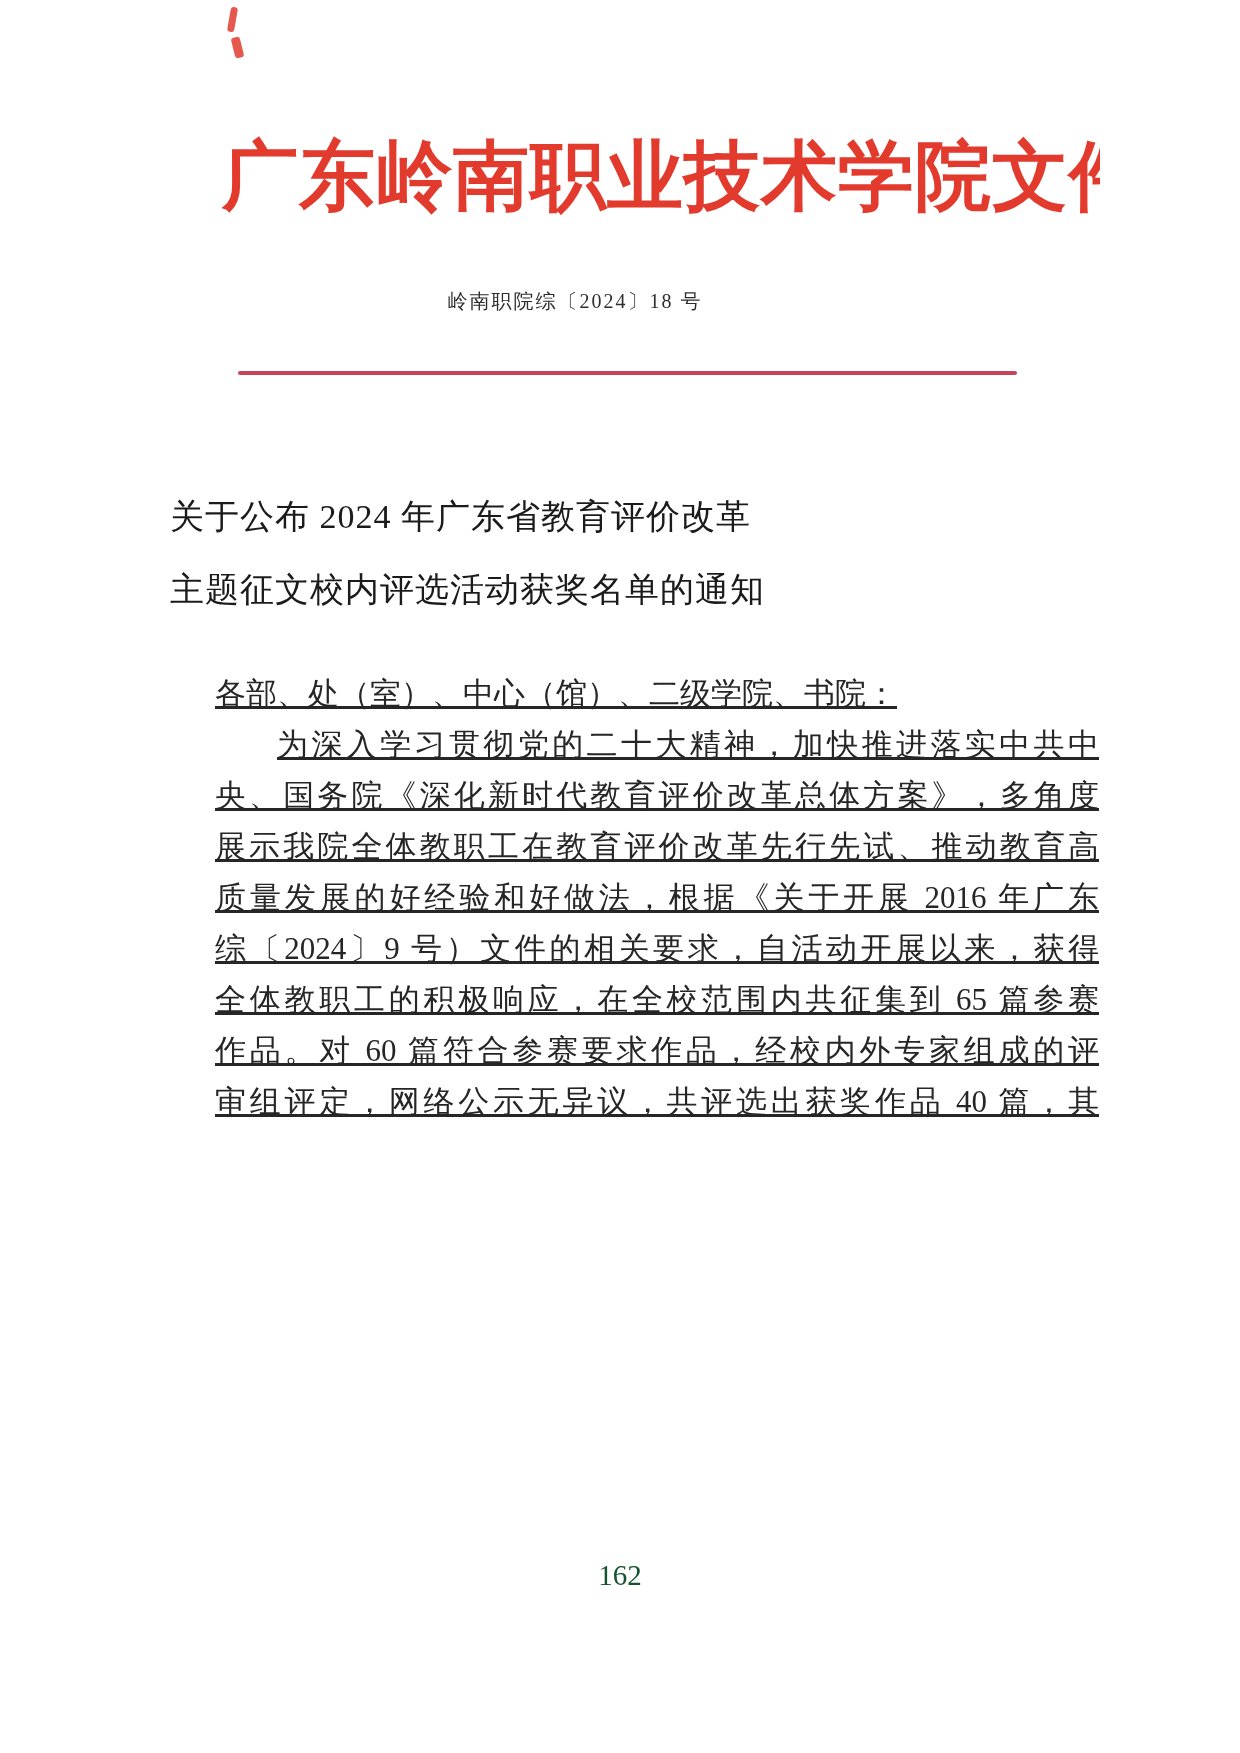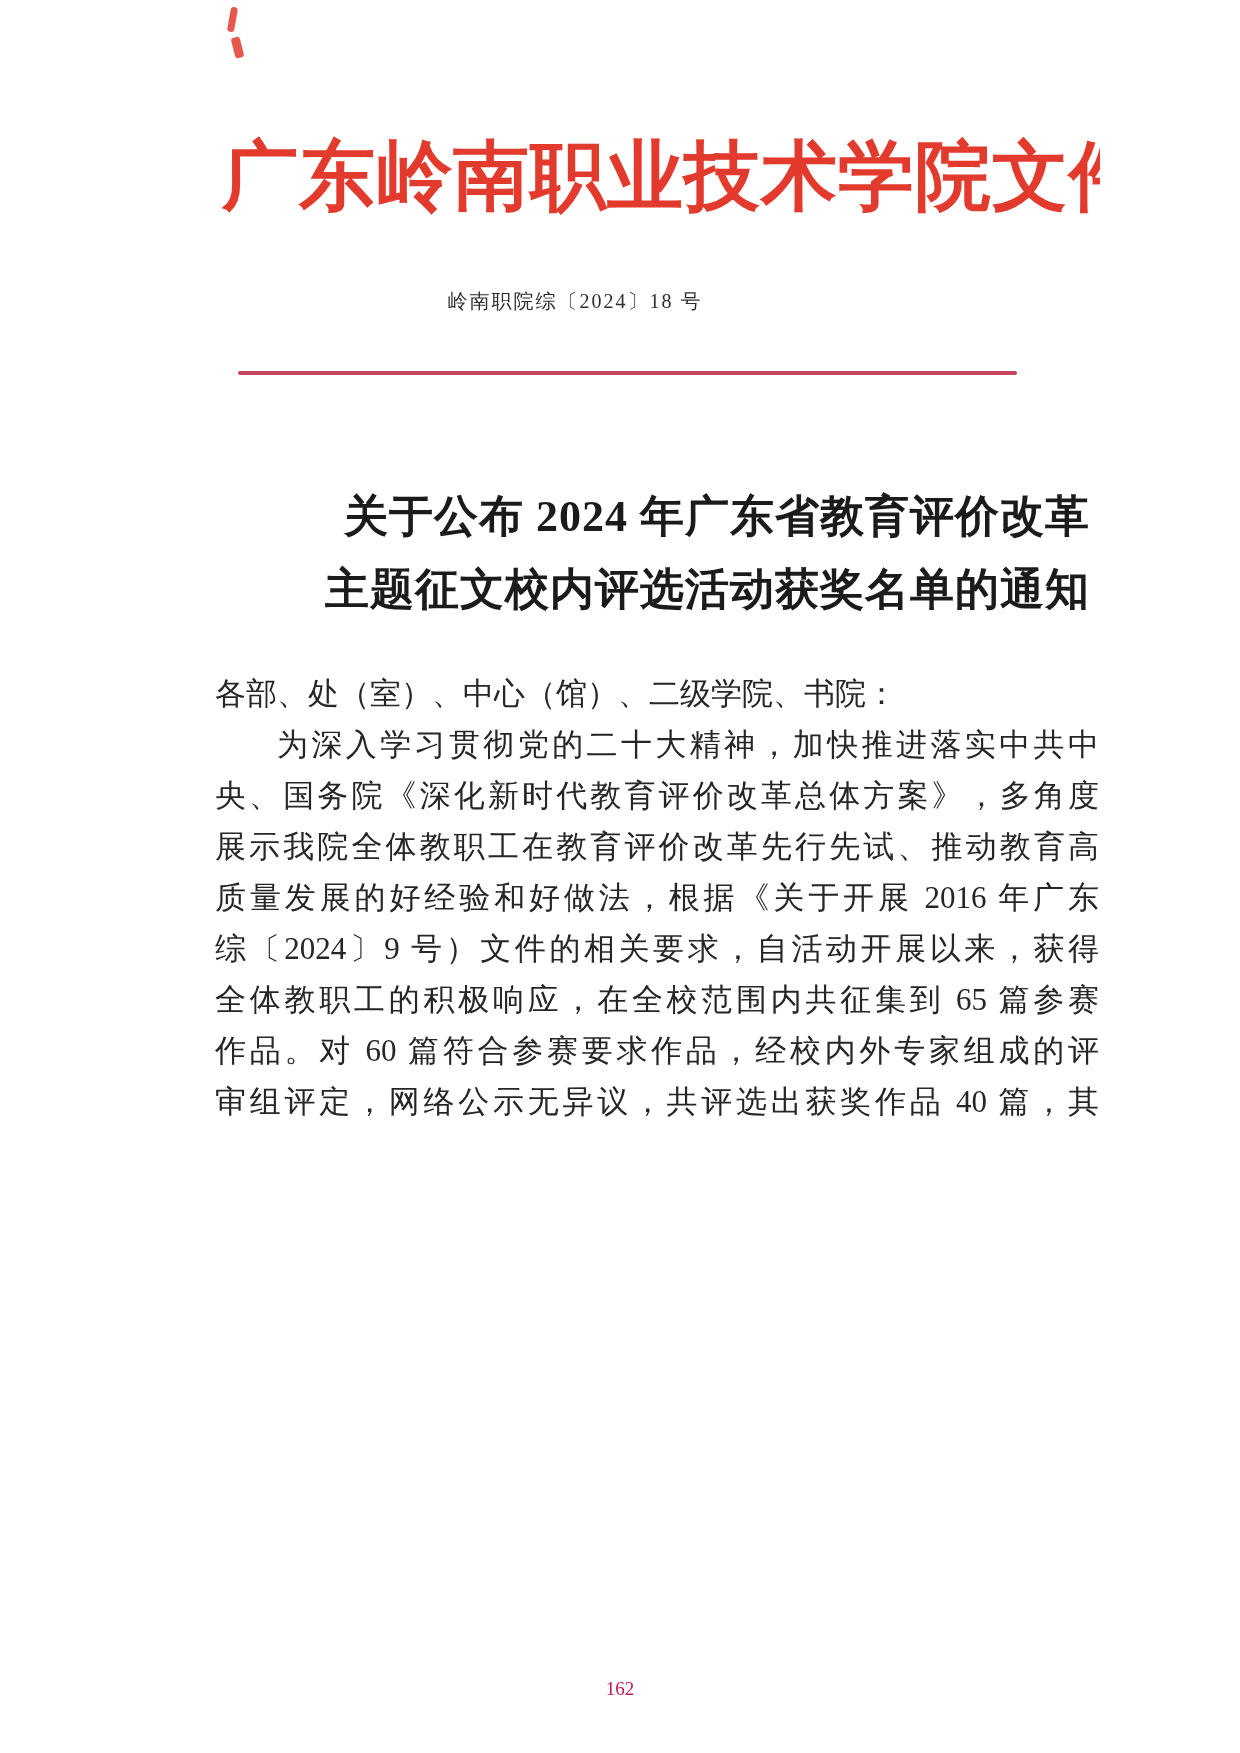--- a/index.html
+++ b/index.html
@@ -63,62 +63,63 @@
     height: 4px;
     background: var(--divider-red, #c6455a);
     border-radius: 2px;
   }
 
   .doc-title {
     position: absolute;
     left: 170px;
     top: 480px;
     width: 920px;
-    text-align: right;
-    font-size: 44px;
+    text-align: left;
+    font-size: 34px;
     line-height: 73px;
-    font-weight: 700;
+    font-weight: 400;
     color: #1b1b1b;
     letter-spacing: 1px;
   }
 
   .body-block {
     position: absolute;
     left: 215px;
     top: 668px;
     width: 884px;
     font-size: 31px;
     color: #262626;
   }
   .body-block > div {
     height: 51px;
     line-height: 51px;
     white-space: nowrap;
+    text-decoration: underline;
   }
   .salutation {
     text-align: left;
   }
   .body-line {
     text-align: justify;
     text-align-last: justify;
     text-justify: inter-character;
     white-space: normal !important;
   }
   .body-line.indent {
     text-indent: 62px;
   }
 
   .page-number {
     position: absolute;
     left: 0;
-    top: 1678px;
+    top: 1559px;
     width: 1240px;
     text-align: center;
-    font-size: 19px;
-    color: #be185d;
+    font-size: 29px;
+    color: #14532d;
   }
 </style>
 </head>
 <body>
 
 <div class="page">
 
   <div class="artifact a1"></div>
   <div class="artifact a2"></div>
 

